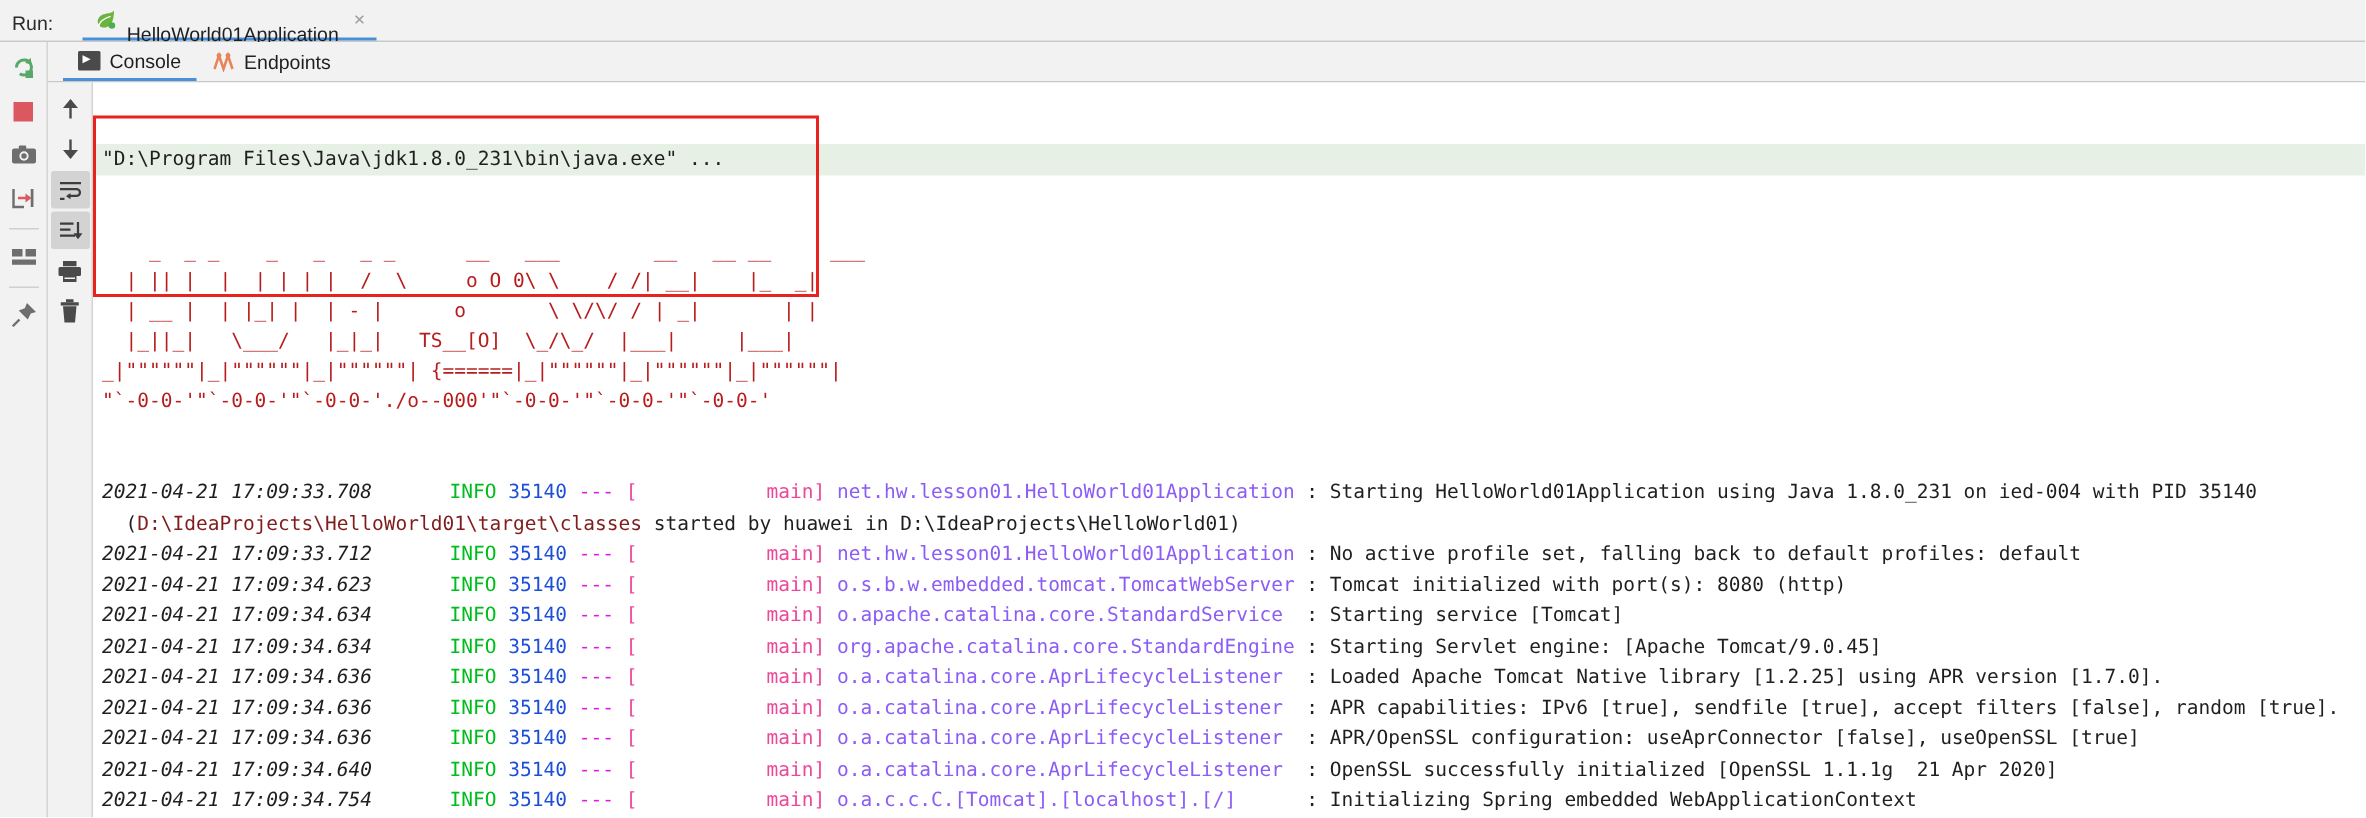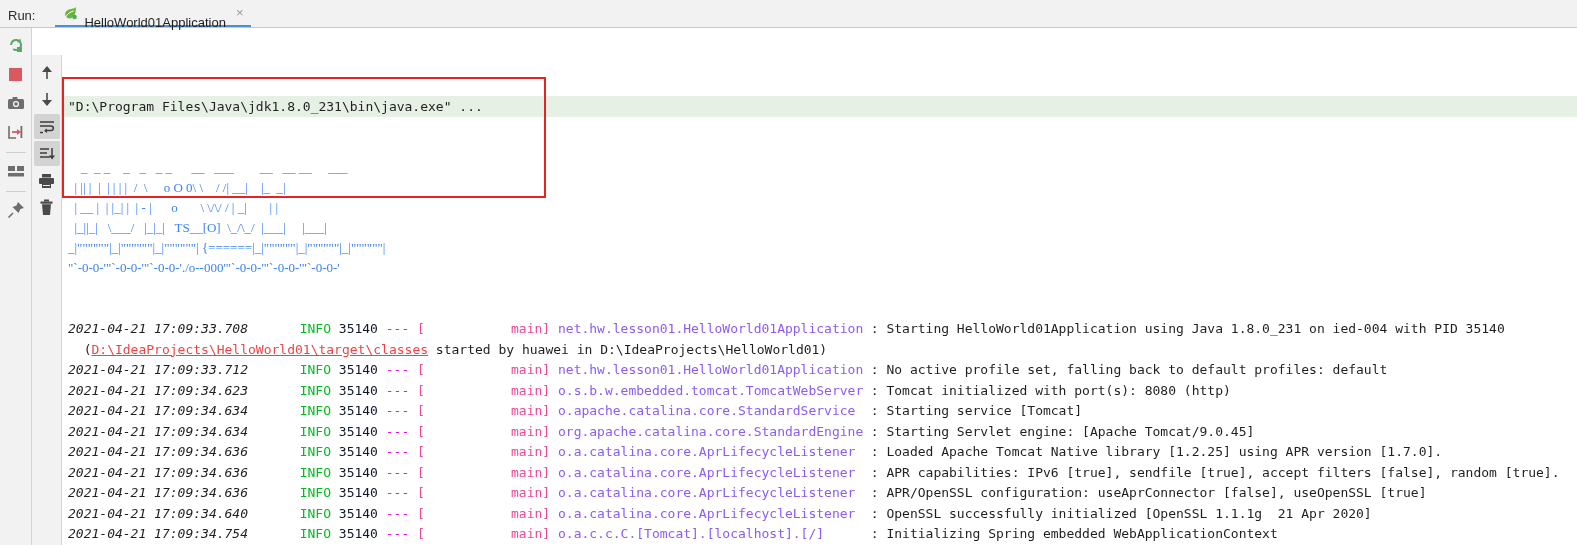--- a/index.html
+++ b/index.html
@@ -121,33 +121,32 @@
   .cmdline {
     background: #e6f0e4;
     color: #1f1f1f;
     padding: 1px 4px 1px 6px;
     display: block;
     height: 21px;
   }
   .banner {
     display: block;
     padding-left: 6px;
-    color: #3b82f6;
+    color: #b91c1c;
     line-height: 20px;
-    font-family: Liberation Serif, serif;
   }
   .logline { display: block; padding-left: 6px; }
   .l-ts   { color: #1f1f1f; font-style: italic; }
   .l-info { color: #00bd1e; margin-left: 36px; }
-  .l-pid  { color: #0f172a; }
+  .l-pid  { color: #1d4ed8; }
   .l-dash { color: #e416e4; }
   .l-thread { color: #ec4899; }
   .l-logger { color: #8b5cf6; }
   .l-msg  { color: #1f1f1f; }
-  .l-link { color: #ef4444; text-decoration: underline; }
+  .l-link { color: #7f1d1d; }
 
   
   .annot-rect {
     position: absolute;
     left: 62px; top: 77px;
     width: 484px; height: 121px;
     border: 2px solid #e8231f;
     pointer-events: none;
     z-index: 5;
   }
@@ -209,20 +208,36 @@
     </div>
     <div class="tb-sep"></div>
     <div class="tb-btn">
       <svg width="18" height="18" viewBox="0 0 18 18">
         <path d="M11 1 L17 7 L13.5 8 L11.5 12 L5.5 6 L9.5 4.5 Z" fill="#6e6e6e"></path>
         <path d="M6 12 L1.5 16.5" stroke="#6e6e6e" stroke-width="1.6"></path>
       </svg>
     </div>
   </div>
 
+  <div class="tabstrip">
+    <div class="ctab active">
+      <span class="console-icon"></span>
+      <span>Console</span>
+    </div>
+    <div class="ctab">
+      <span class="endpoint-icon">
+        <svg width="16" height="14" viewBox="0 0 16 14">
+          <path d="M2 12 L5 3 L8 12 L11 3 L14 12" fill="none" stroke="#e8845c" stroke-width="1.7"></path>
+          <circle cx="5" cy="3" r="1.6" fill="#e8845c"></circle>
+          <circle cx="11" cy="3" r="1.6" fill="#e8845c"></circle>
+        </svg>
+      </span>
+      <span>Endpoints</span>
+    </div>
+  </div>
 
   <div class="gutter">
     <div class="g-btn">
       <svg width="14" height="17" viewBox="0 0 14 17">
         <path d="M7 15 V3" stroke="#4a4a4a" stroke-width="1.6" fill="none"></path>
         <path d="M7 2 L12 8 H2 Z" fill="#4a4a4a"></path>
       </svg>
     </div>
     <div class="g-btn">
       <svg width="14" height="17" viewBox="0 0 14 17">

